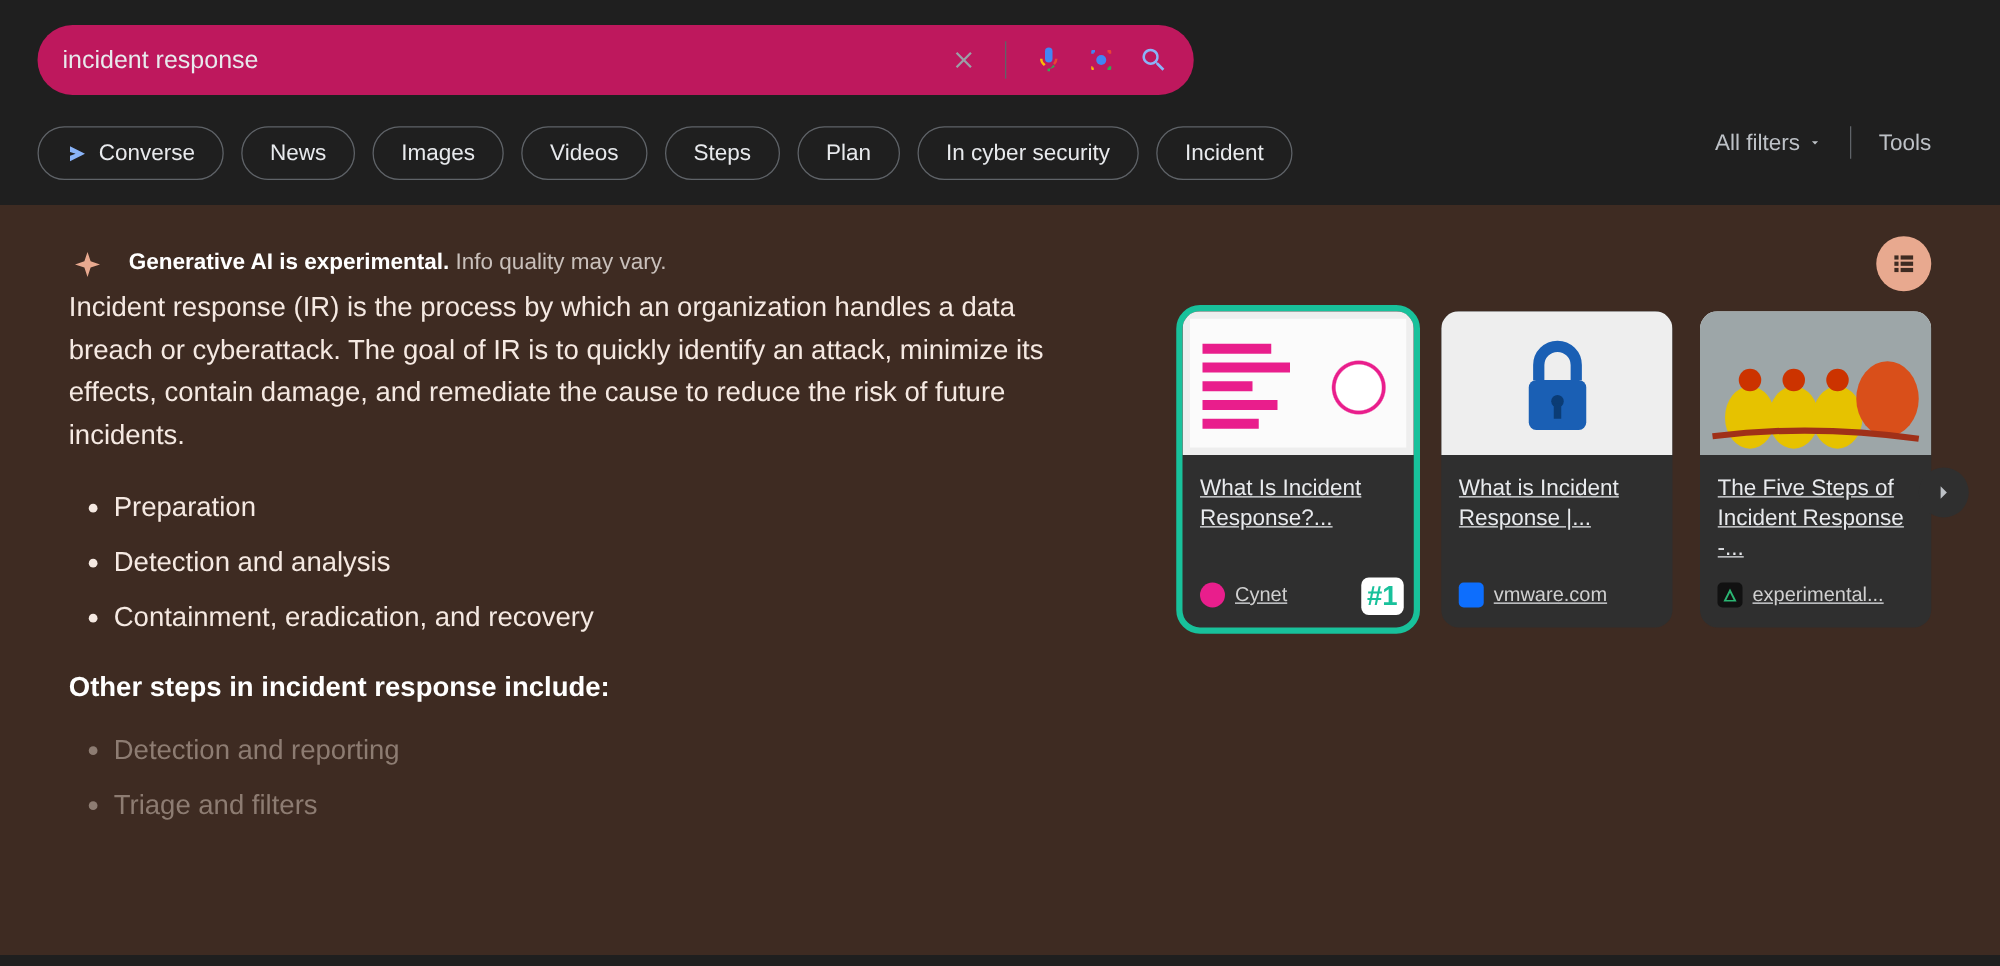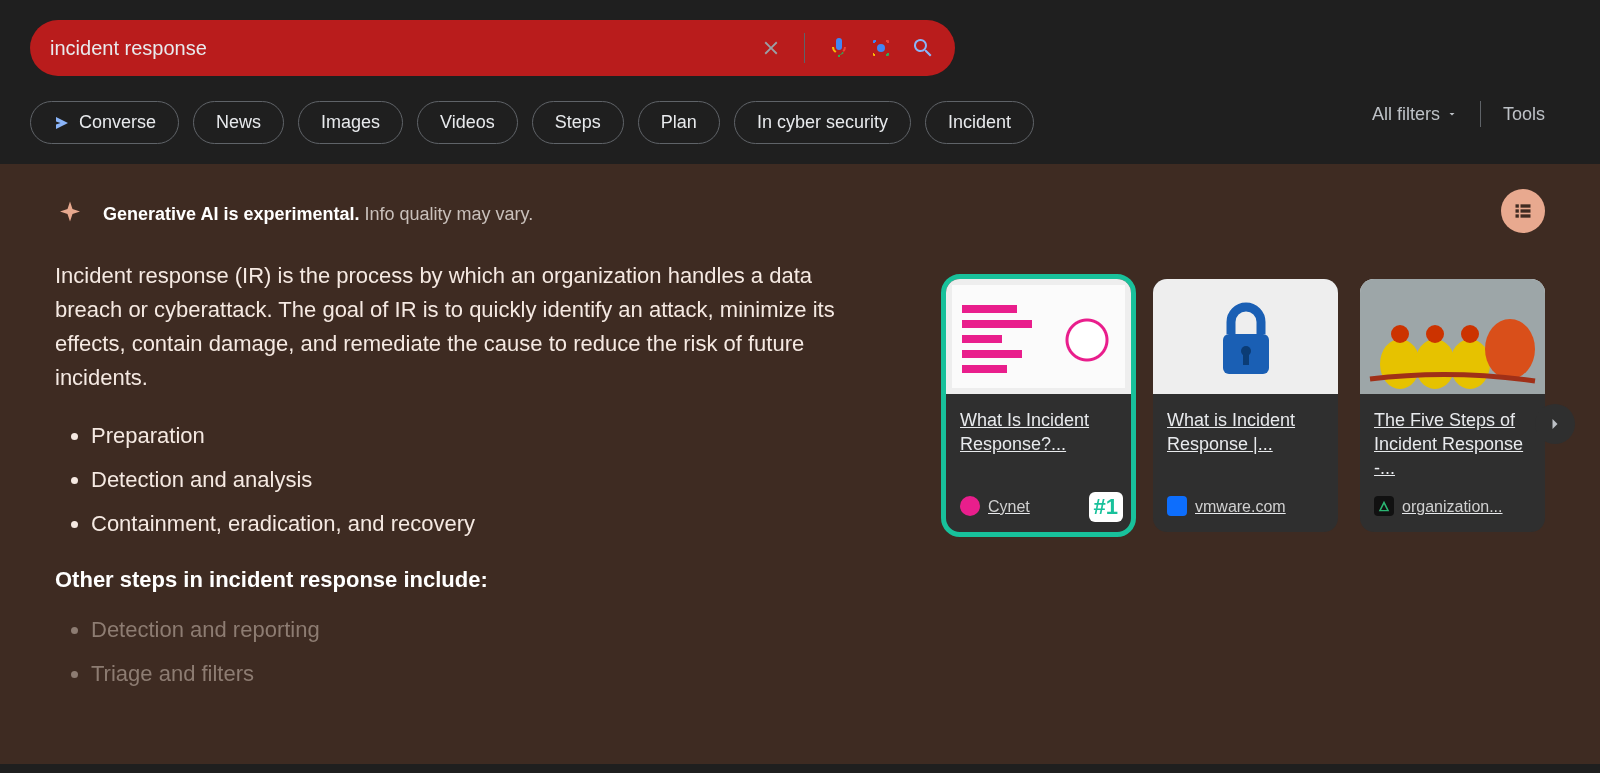--- a/index.html
+++ b/index.html
@@ -1,29 +1,29 @@
 <!DOCTYPE html>
 <html><head>
 <meta charset="utf-8">
 <style>
   * { box-sizing: border-box; margin: 0; padding: 0; }
   html, body { width: 1600px; height: 773px; overflow: hidden; font-family: Arial, Helvetica, sans-serif; background:#1f1f1f; color:#e8eaed; }
   .header { background:#1f1f1f; padding: 20px 0 0 0; }
-  .search-bar { margin-left:30px; width:925px; height:56px; background:#b91c1c; border-radius:28px; display:flex; align-items:center; padding:0 20px; }
+  .search-bar { margin-left:30px; width:925px; height:56px; background:#be185d; border-radius:28px; display:flex; align-items:center; padding:0 20px; }
   .search-input { flex:1; background:transparent; border:none; outline:none; color:#e8eaed; font-size:20px; }
   .search-icons { display:flex; align-items:center; gap:18px; }
   .sep { width:1px; height:30px; background:#5f6368; margin:0 4px; }
   .icon-btn { cursor:pointer; display:flex; align-items:center; justify-content:center; }
   .chips-row { margin:25px 0 0 30px; display:flex; align-items:flex-start; gap:14px; }
   .chip { border:1px solid #5f6368; border-radius:22px; padding:10px 22px; font-size:18px; color:#e8eaed; cursor:pointer; display:flex; align-items:center; gap:8px; }
   .right-tools { margin-left:auto; margin-right:55px; display:flex; align-items:center; gap:22px; color:#bdc1c6; font-size:18px; }
   .right-tools .sep2 { width:1px; height:26px; background:#5f6368; }
   .allfilters { display:flex; align-items:center; gap:6px; cursor:pointer; }
   .main { background:#3e2b22; min-height:600px; padding:35px 55px 0 55px; position:relative; margin-top:20px; }
-  .ai-header { display:flex; align-items:center; gap:18px; margin-bottom:30px; }
+  .ai-header { display:flex; gap:18px; }
   .sparkle { width:30px; height:30px; }
   .ai-label { font-size:18px; }
   .ai-label .bold { font-weight:700; color:#fff; }
   .ai-label .rest { color:#c9c0bb; }
   .expand-btn { position:absolute; right:55px; top:25px; width:44px; height:44px; border-radius:22px; background:#e8a98f; display:flex; align-items:center; justify-content:center; cursor:pointer; }
   .content-row { display:flex; gap:20px; align-items:flex-start; }
   .text-col { width:830px; font-size:22px; line-height:34px; color:#f5e9e2; }
   .text-col p { margin-bottom:24px; }
   .text-col strong { font-weight:700; color:#fff; display:block; margin:10px 0 16px 0; }
   .text-col ul { list-style:disc; padding-left:36px; margin-bottom:22px; }
@@ -213,21 +213,21 @@
         </div>
         <div class="card-body">
           <div class="card-title">The Five Steps of Incident Response -...</div>
           <div class="card-source">
             <span class="src-icon" style="background:#111;display:flex;align-items:center;justify-content:center;">
               <svg width="14" height="14" viewBox="0 0 24 24">
                   <path fill="#2bb673" d="M12 3l9 18H3z"></path>
                   <path fill="#111" d="M12 9l5 10H7z"></path>
                 </svg>
             </span>
-            <span>organization...</span>
+            <span>experimental...</span>
           </div>
         </div>
       </div>
 
       <div class="next-arrow">
         <svg width="20" height="20" viewBox="0 0 24 24">
             <path fill="#bdc1c6" d="M9 6l6 6-6 6z"></path>
           </svg>
       </div>
     </div>

